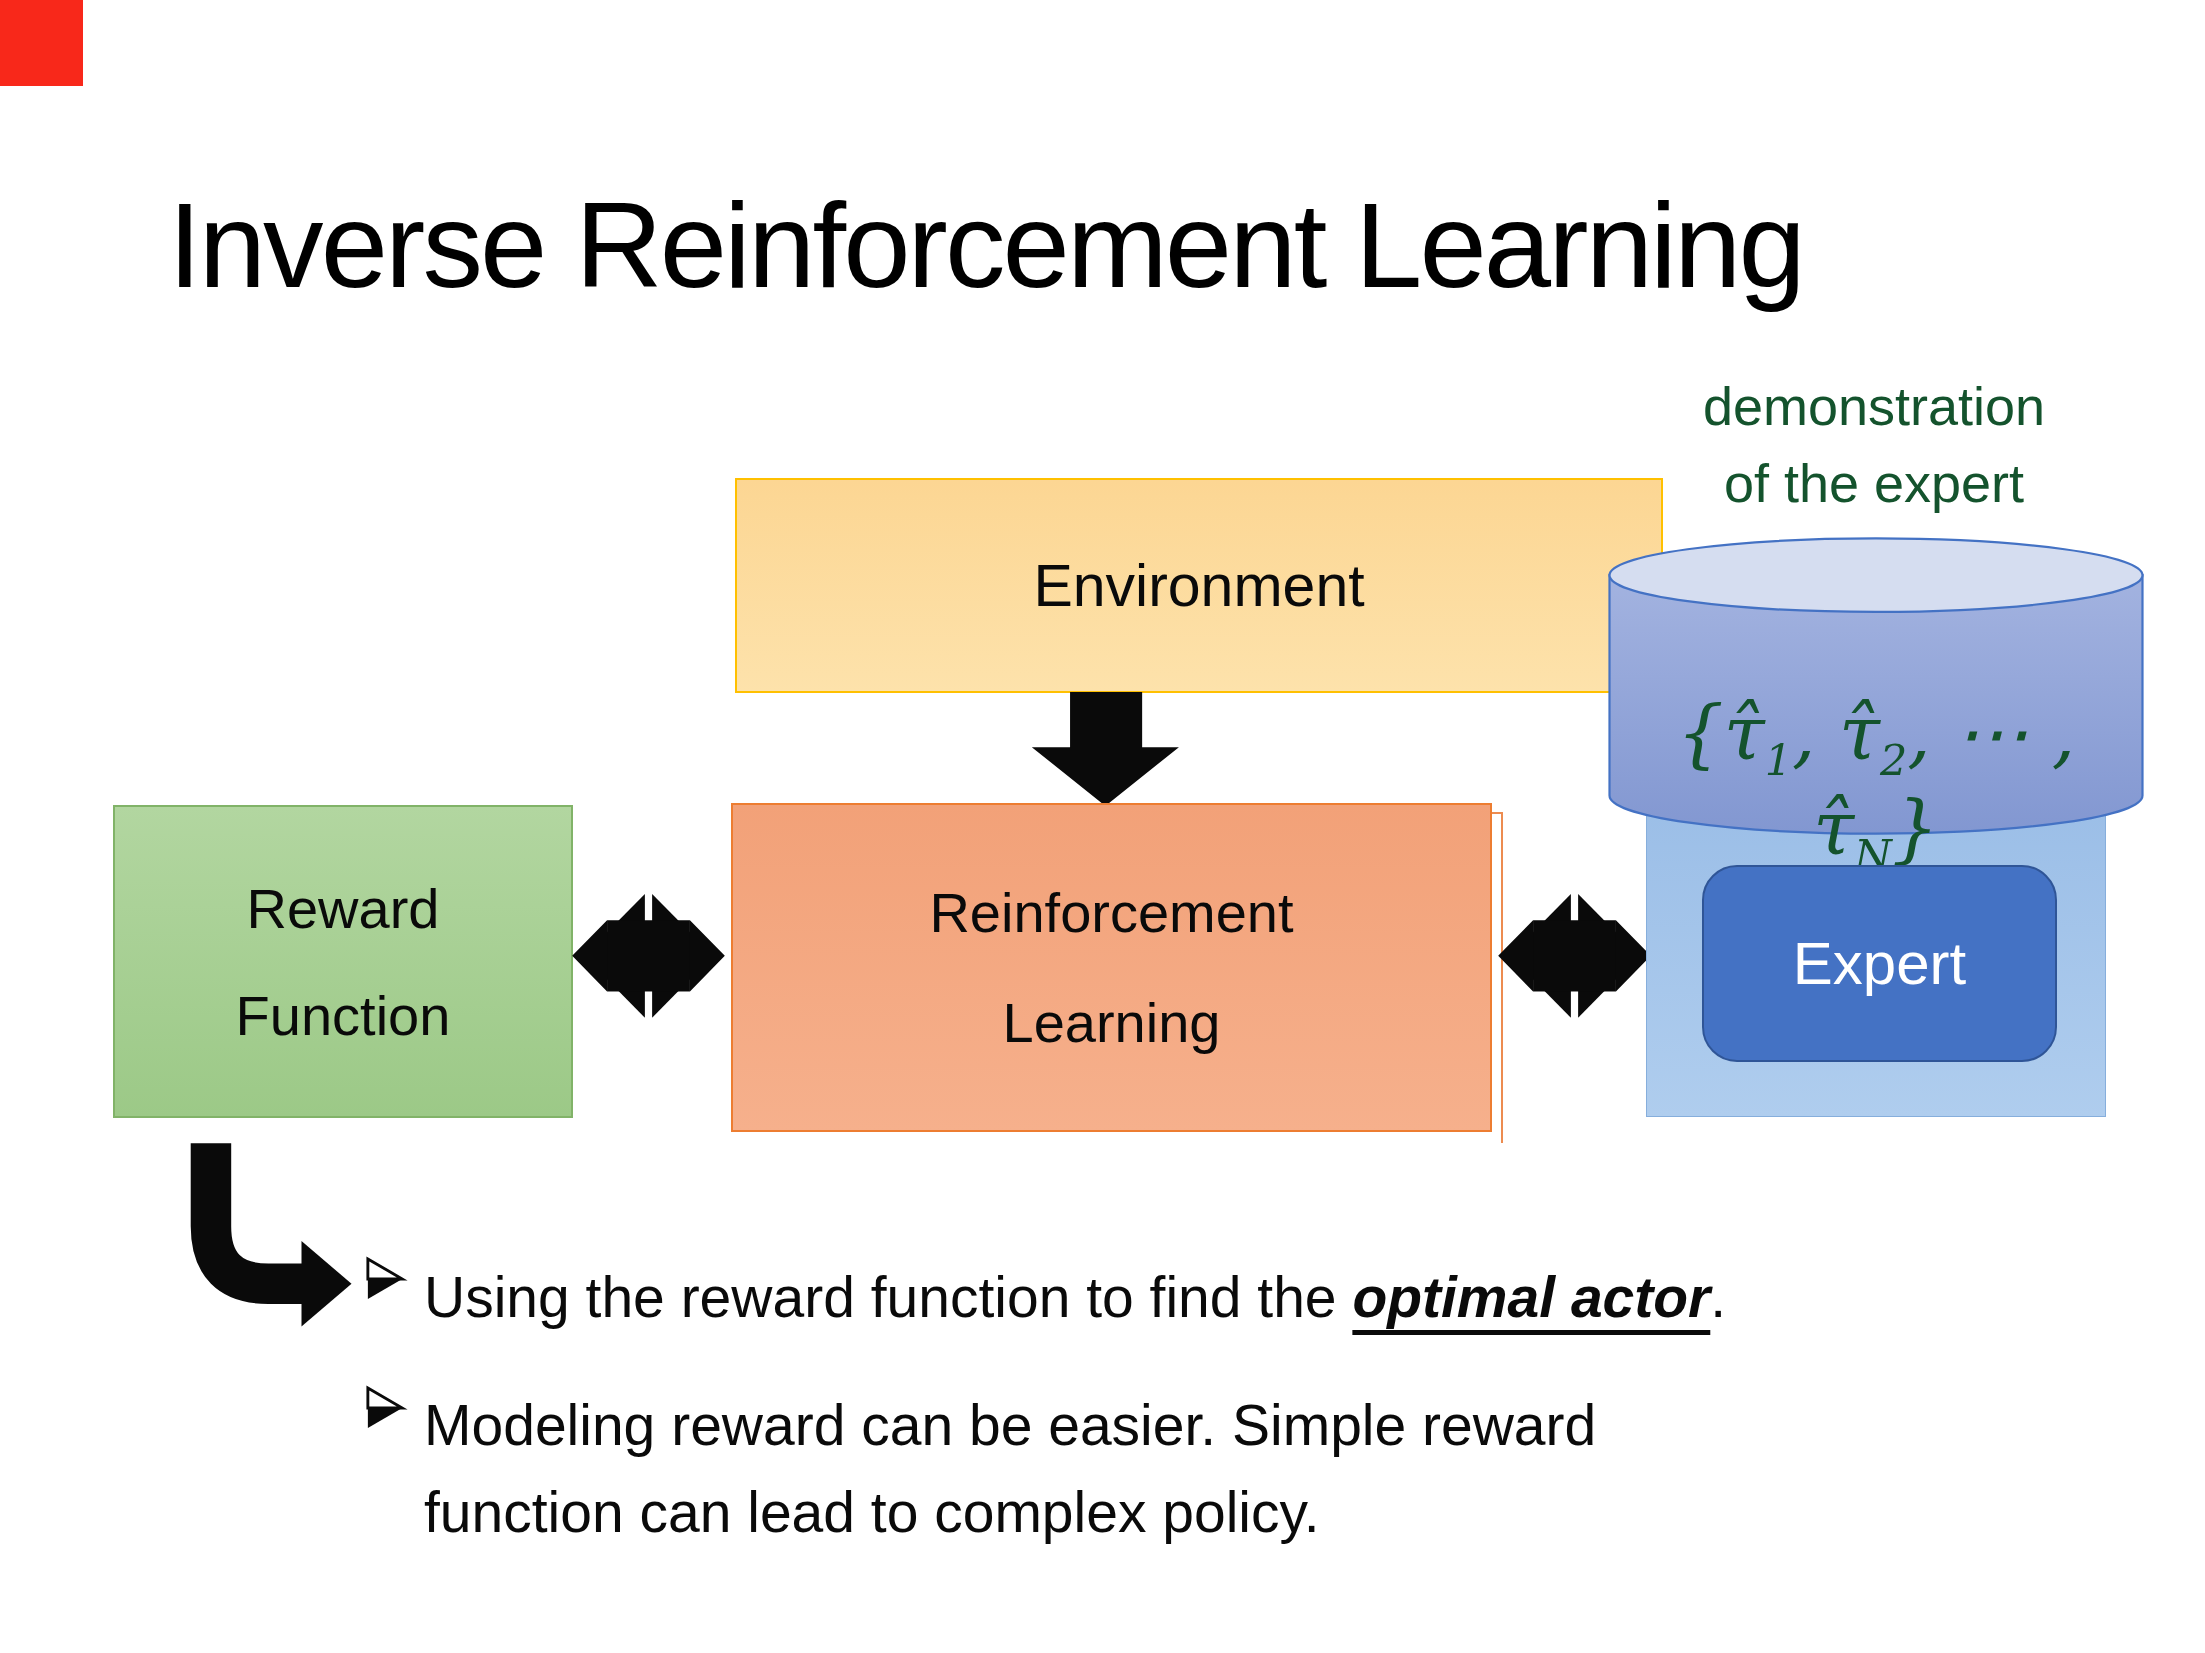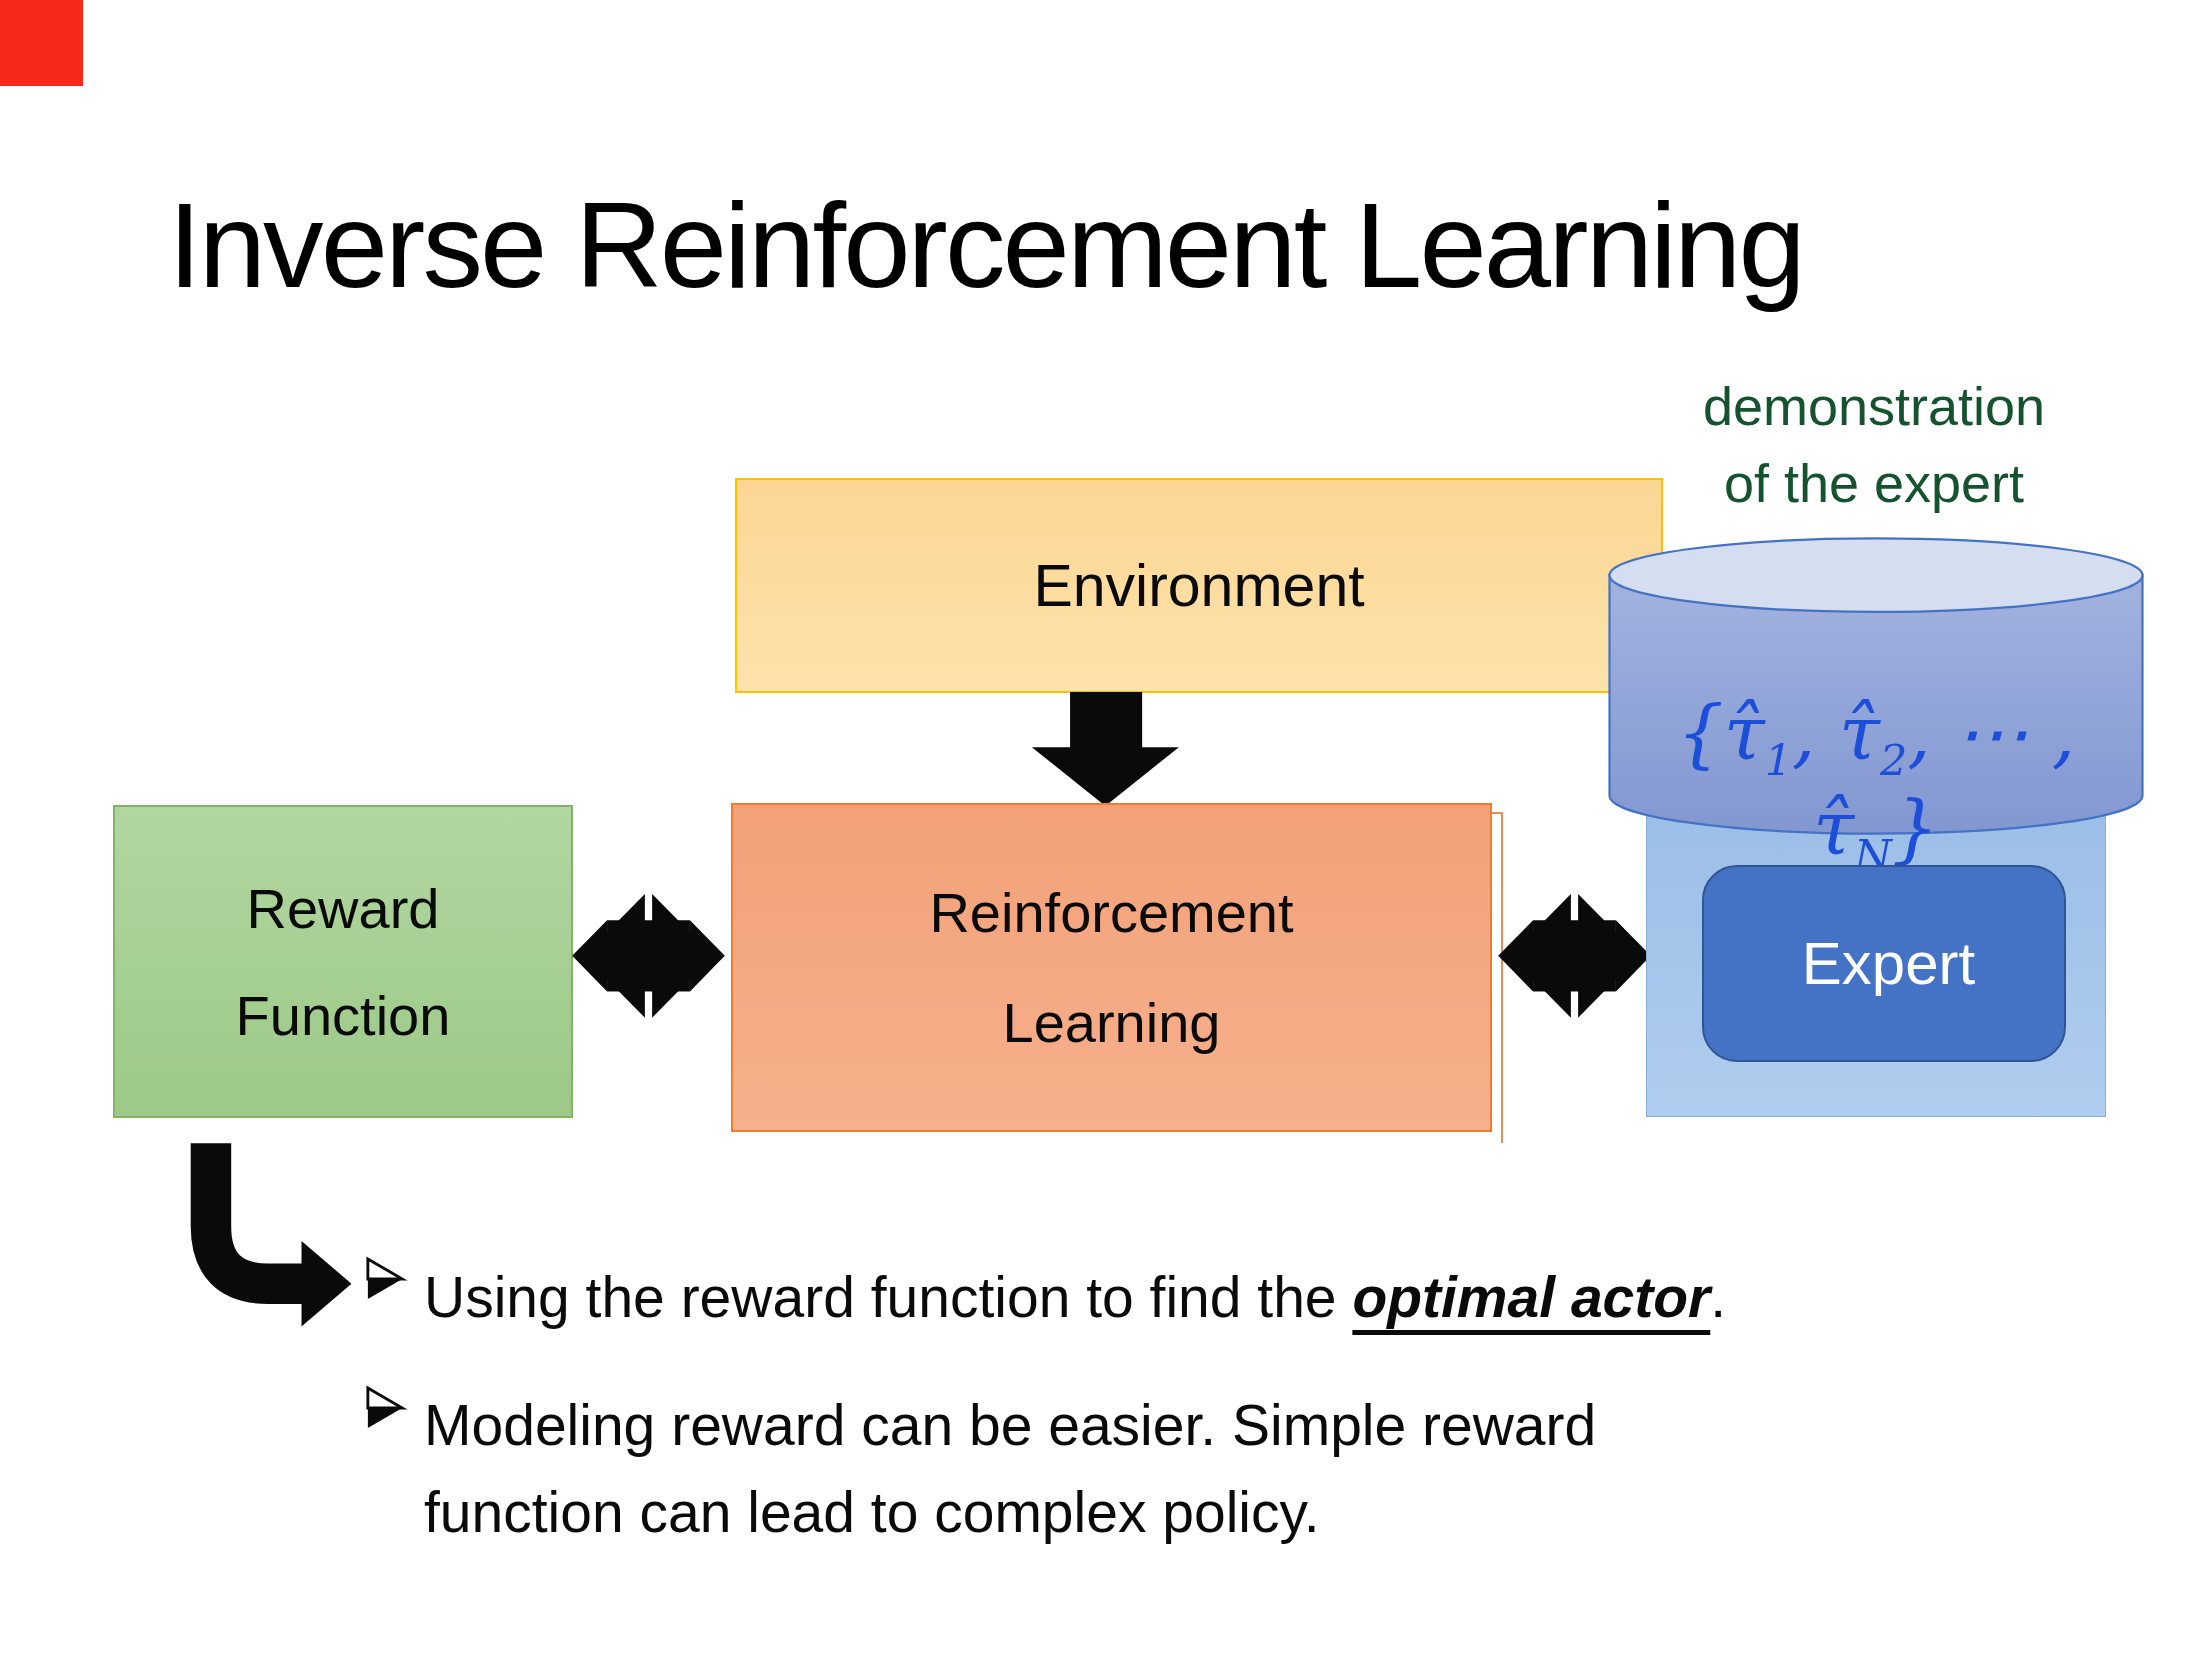--- a/index.html
+++ b/index.html
@@ -27,25 +27,25 @@
       background:linear-gradient(180deg,#f2a178 0%,#f6b08c 100%);
       border:2.9px solid #ed7d31;font-size:56px;line-height:110px;}
   #rl-ghost{left:742px;top:812px;width:761px;height:331px;
       border-top:2.9px solid #ed8c50;border-right:2.9px solid #ed8c50;}
 
   #expert-container{left:1646px;top:801px;width:460px;height:316px;
       background:linear-gradient(180deg,#9bbee7 0%,#afcdee 100%);
       border:1.5px solid #86aedc;}
   #expert-button{left:1702px;top:865px;width:351px;height:193px;
       background:#4472c4;border:2.2px solid #2f5597;border-radius:35px;
-      color:#ffffff;font-size:60px;padding-left:9px;}
+      color:#ffffff;font-size:60px;}
 
   #cylinder-svg{left:1607px;top:537px;}
   #cylinder-formula{left:1607px;top:690px;width:538px;text-align:center;
-      font-family:"DejaVu Serif",serif;font-style:italic;font-size:74px;color:#1d4ed8;}
+      font-family:"DejaVu Serif",serif;font-style:italic;font-size:74px;color:#14532d;}
   #cylinder-formula sub{font-size:58%;font-style:italic;}
 
   #down-arrow{left:1031px;top:692px;}
   #quad-arrow-left{left:572px;top:881px;}
   #quad-arrow-right{left:1498px;top:881px;}
   #bent-arrow{left:169px;top:1132px;}
 
   .bullet-glyph{width:43px;height:46px;}
   #bullet1-glyph{left:365px;top:1256px;}
   #bullet2-glyph{left:365px;top:1385px;}

